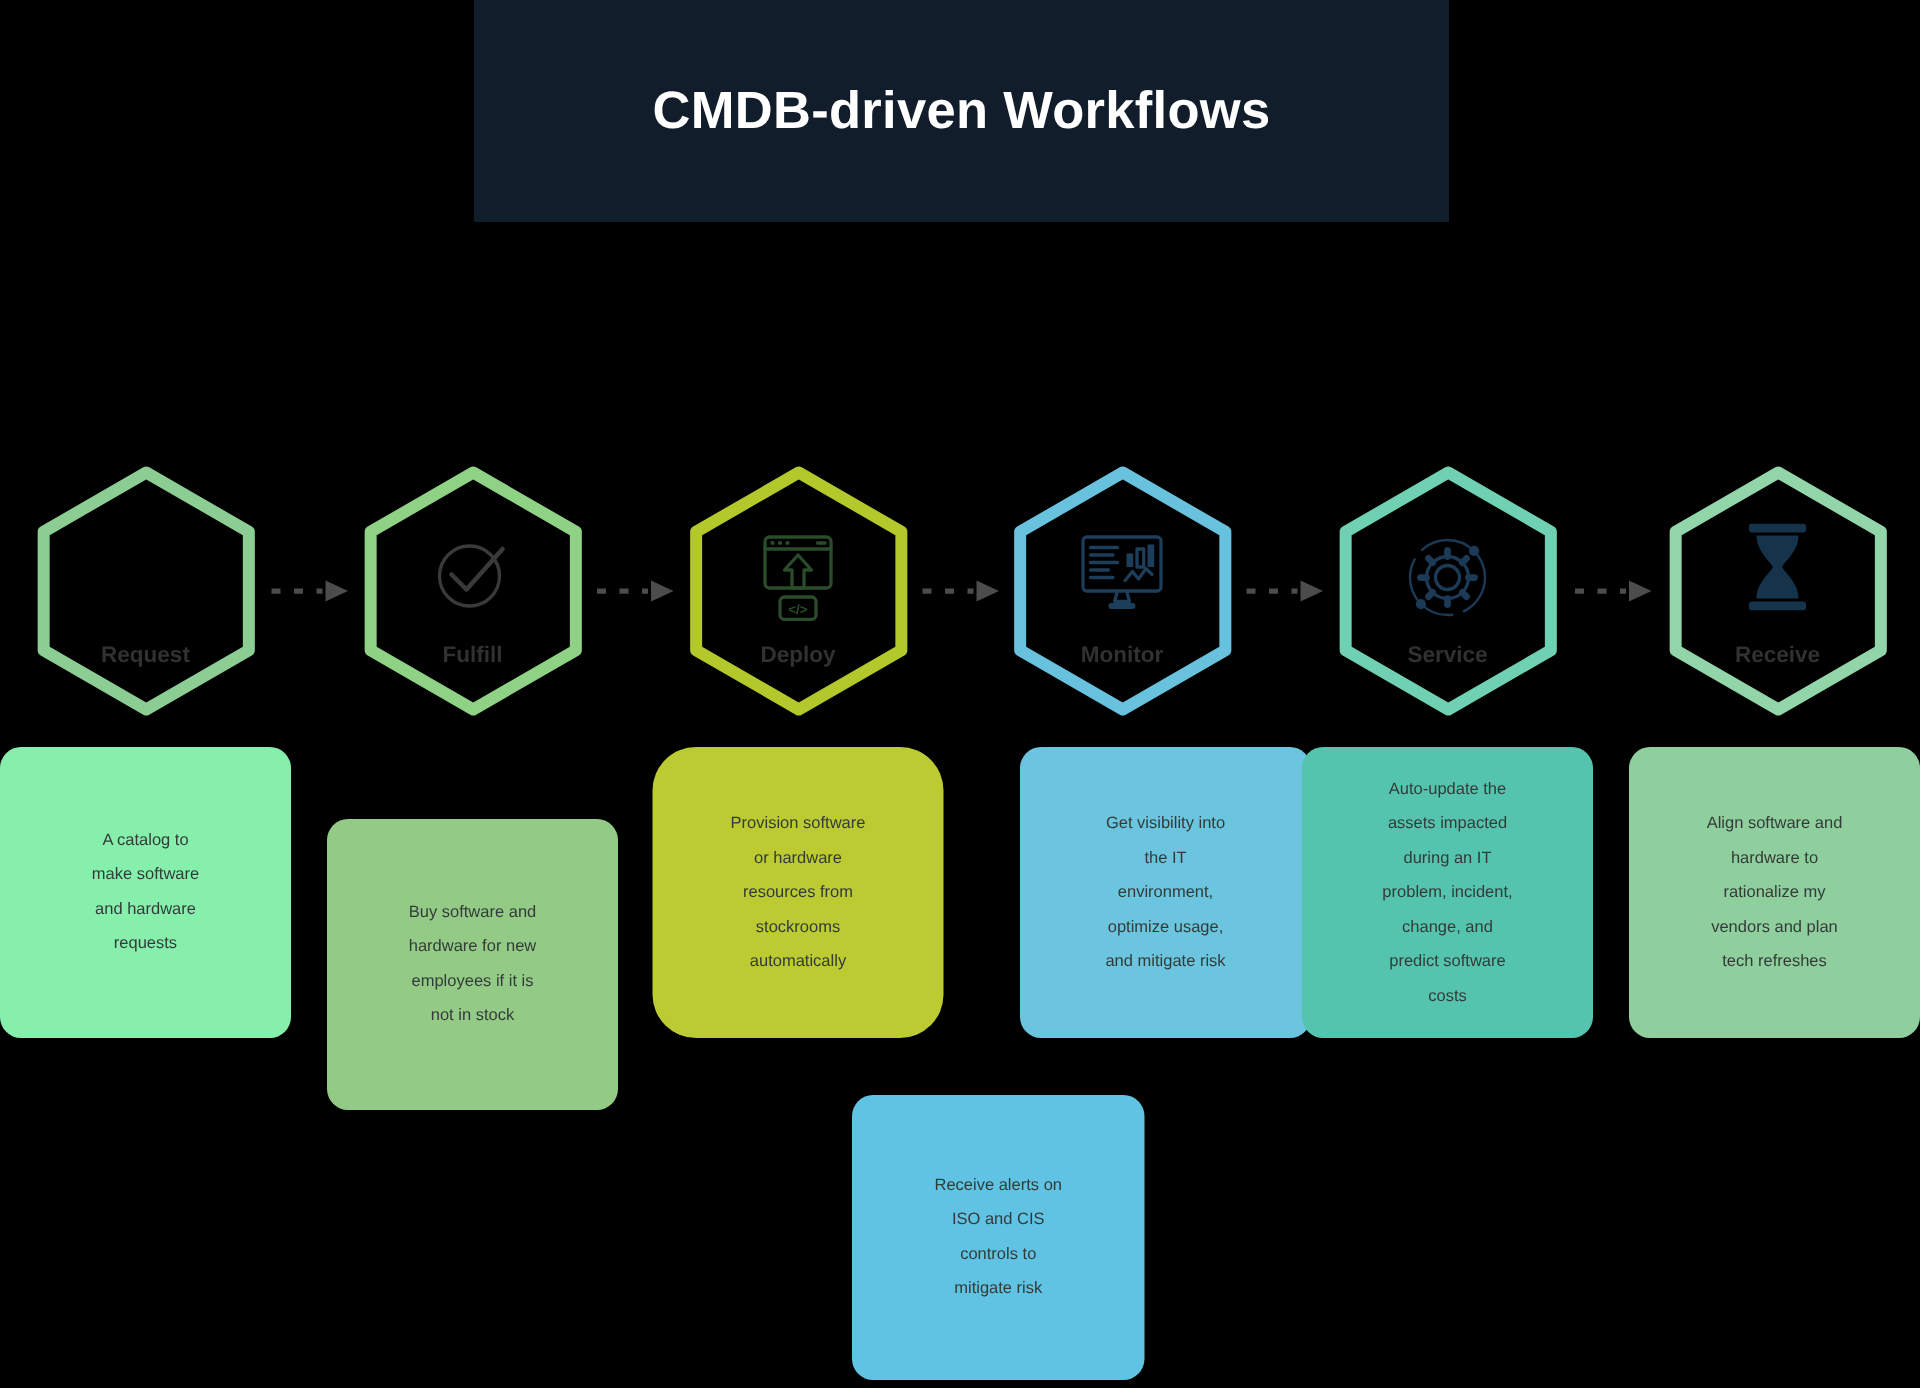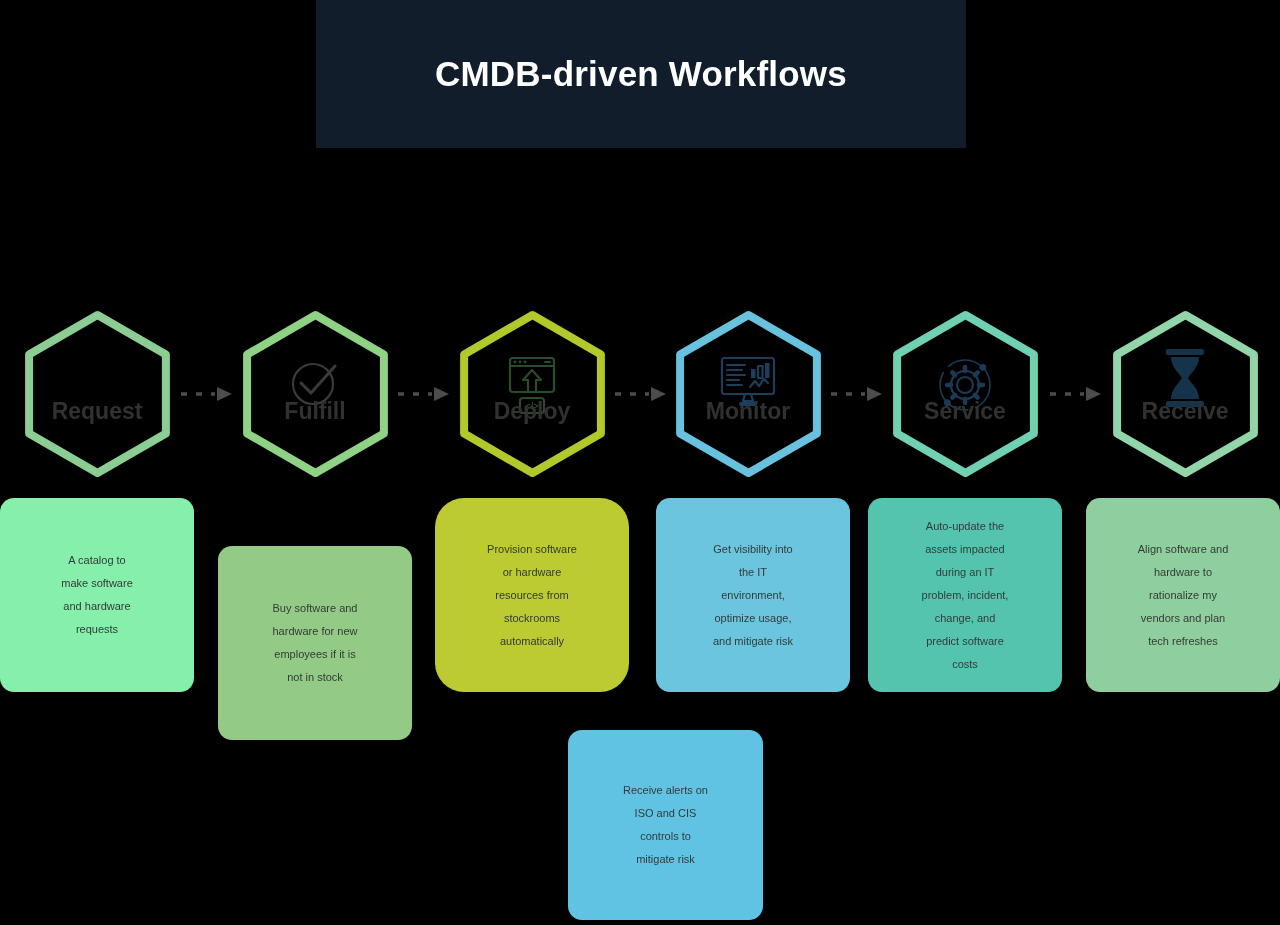--- a/index.html
+++ b/index.html
@@ -13,22 +13,22 @@
   .title-bar h1{
     margin:0;color:var(--title-text,#fff);font-size:35px;font-weight:700;letter-spacing:.2px;
   }
 
   .hex{position:absolute;top:308px;width:155px;height:172px;}
   .hex-outline{position:absolute;left:0;top:0;width:155px;height:172px;}
   .hex-outline polygon{fill:none;stroke-width:8;stroke-linejoin:round;stroke-linecap:round;}
   .stage-icon{position:absolute;top:48px;left:50%;transform:translateX(-50%);}
   .stage-icon.hourglass{top:41px;}
   .hex-label{
-    position:absolute;top:90px;left:0;width:100%;text-align:center;
-    font-size:23px;font-weight:700;color:var(--hex-label,#333);
+    position:absolute;top:120px;left:0;width:100%;text-align:center;
+    font-size:15px;font-weight:700;color:var(--hex-label,#333);
   }
 
   .arrow{position:absolute;top:386px;width:55px;height:16px;}
   .arrow line{stroke:var(--arrow,#4C4C4C);stroke-width:3.5;}
   .arrow polygon{fill:var(--arrow,#4C4C4C);}
 
   .card{
     position:absolute;border-radius:14px;display:flex;align-items:center;justify-content:center;
     text-align:center;color:var(--card-text,#333B38);font-size:11px;line-height:23px;
     padding:0 8px;box-sizing:border-box;white-space:pre-line;
@@ -183,21 +183,21 @@
 requests</div>
   <div class="card row1" style="left: 218px; background-color: rgb(147, 203, 134); margin-top: 48px;">Buy software and
 hardware for new
 employees if it is
 not in stock</div>
   <div class="card row1" style="left: 435px; background-color: rgb(188, 203, 50); border-radius: 29px;">Provision software
 or hardware
 resources from
 stockrooms
 automatically</div>
-  <div class="card row1" style="left: 656px; background-color: rgb(107, 197, 223);">Get visibility into
+  <div class="card row1" style="left: 680px; background-color: rgb(107, 197, 223);">Get visibility into
 the IT
 environment,
 optimize usage,
 and mitigate risk</div>
   <div class="card row1" style="left: 868px; background-color: rgb(85, 196, 175);">Auto-update the
 assets impacted
 during an IT
 problem, incident,
 change, and
 predict software

